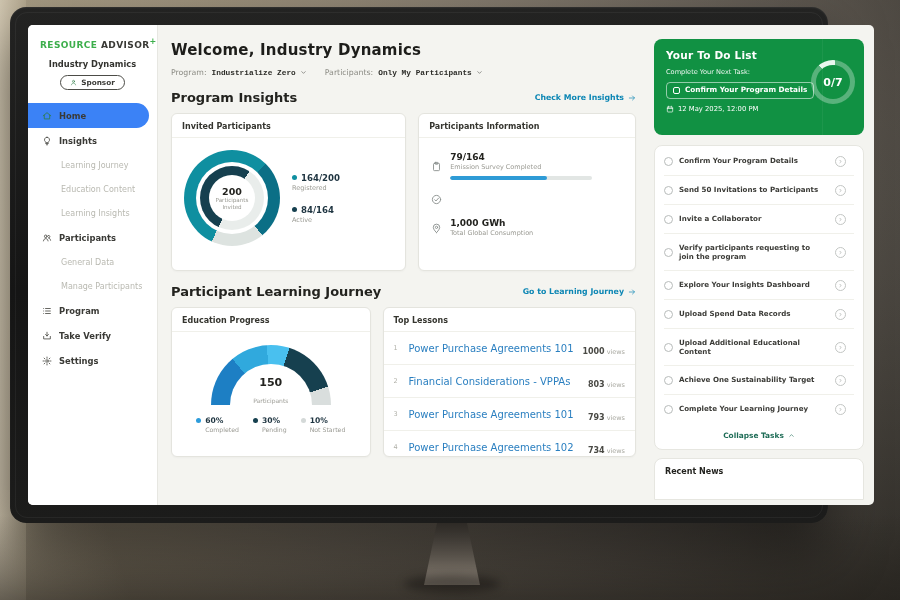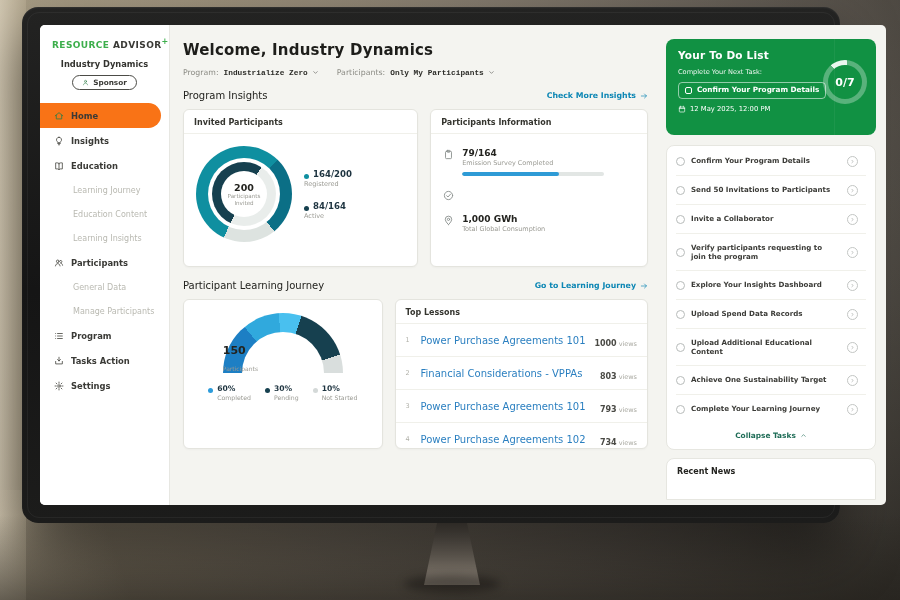--- a/index.html
+++ b/index.html
@@ -7,55 +7,55 @@
   body{position:relative;font-family:"DejaVu Sans","Liberation Sans",sans-serif;
     background:linear-gradient(105deg,#c3b597 0%,#a99b82 22%,#8e8373 45%,#6e665c 72%,#46423b 100%);}
   .bg-shade{position:absolute;inset:0;background:radial-gradient(120% 85% at 38% 30%,rgba(255,255,255,.10),rgba(0,0,0,.28) 85%);}
   .bg-band{position:absolute;left:0;top:0;width:26px;height:100%;background:linear-gradient(90deg,#ded4bf,#b7ab92);opacity:.75}
   .desk{position:absolute;left:0;bottom:0;width:100%;height:85px;background:linear-gradient(180deg,rgba(44,40,34,0),rgba(33,30,25,.6));}
   .floor-light{position:absolute;left:0;bottom:0;width:150px;height:110px;background:linear-gradient(70deg,#cfc3ab,transparent 70%);opacity:.45}
   .stand-neck{position:absolute;left:424px;top:521px;width:56px;height:64px;
     background:linear-gradient(180deg,#4e4841,#8d8478);clip-path:polygon(24% 0,76% 0,100% 100%,0 100%);filter:blur(.6px)}
   .stand-glow{position:absolute;left:404px;top:575px;width:96px;height:18px;border-radius:50%;background:rgba(20,18,15,.45);filter:blur(4px)}
 
-  .monitor{position:absolute;left:22px;top:7px;width:818px;height:516px;border-radius:16px;
+  .monitor{position:absolute;left:10px;top:7px;width:818px;height:516px;border-radius:16px;
     background:linear-gradient(180deg,#232322,#151515 55%,#1c1c1b);
     box-shadow:0 28px 55px rgba(0,0,0,.5),inset 0 1px 2px rgba(255,255,255,.07);}
   .monitor::after{content:"";position:absolute;inset:5px;border-radius:12px;border:1px solid rgba(255,255,255,.05);pointer-events:none}
   .screen{position:absolute;left:18px;top:18px;width:846px;height:480px;background:#f4f4f0;border-radius:5px;overflow:hidden}
 
   
   .sidebar{position:absolute;left:0;top:0;width:130px;height:100%;background:#fff;border-right:1px solid #e7e7e2}
   .logo{padding:12px 0 0 12px;font-size:9px;font-weight:bold;letter-spacing:.4px;white-space:nowrap}
   .logo .g{color:#3cae4b}.logo .d{color:#3a3a36}.logo .plus{color:#3cae4b;font-size:8px;vertical-align:super}
   .org{margin-top:9px;text-align:center;font-size:8.3px;font-weight:bold;color:#33332f}
   .sponsor{margin:6px auto 0;display:flex;align-items:center;gap:4px;width:max-content;
     border:1px solid #4c4c47;border-radius:10px;padding:2px 9px;background:#fff;cursor:pointer}
   .sponsor .ic{width:7px;height:7px;color:#2f7d46}
   .sponsor span{font-size:7.3px;font-weight:600;color:#3a3a36}
   .nav{margin-top:13px;display:flex;flex-direction:column}
   .nav-item{display:flex;align-items:center;gap:7px;height:25px;padding-left:14px;cursor:pointer}
   .nav-item .ic{width:10px;height:10px;color:#4a4a45;flex:none}
   .nav-label{font-size:8.4px;font-weight:bold;color:#3a3a36;white-space:nowrap}
   .nav-item.sub{height:24px;padding-left:33px}
   .nav-item.sub .nav-label{font-weight:normal;color:#b9b9b1;font-size:8px}
-  .nav-item.active{background:#f97316;border-radius:0 13px 13px 0;margin-right:8px}
+  .nav-item.active{background:#3b82f6;border-radius:0 13px 13px 0;margin-right:8px}
   .nav-item.active .ic{color:#2f7d46}
 
   
   .main{position:absolute;left:130px;top:0;width:492px;height:100%;padding:16px 14px 0 13px}
   h1{font-size:15px;font-weight:bold;color:#1d1d1a;letter-spacing:.2px}
   .filters{display:flex;align-items:center;gap:18px;margin-top:9px}
   .filter{display:flex;align-items:center;gap:5px}
   .f-label{font-size:7.8px;color:#8b8b84}
   .f-value{display:inline-flex;align-items:center;gap:4px;background:none;border:none;cursor:pointer;
     font-family:Liberation Mono, monospace;font-size:7.8px;font-weight:bold;color:#2c2c28}
   .ic-chev{width:7px;height:7px;color:#55554f}
   .sec-row{display:flex;justify-content:space-between;align-items:center;margin-top:13px}
-  .sec-row h2{font-size:10px;font-weight:normal;color:#23231f}
+  .sec-row h2{font-size:13px;font-weight:bold;color:#23231f}
   .sec-link{display:inline-flex;align-items:center;gap:4px;font-size:7.8px;font-weight:bold;color:#0c86b4;text-decoration:none;cursor:pointer}
   .ic-arrow{width:8px;height:8px;color:#0c86b4}
   .cards-row{display:flex;gap:12px;margin-top:8px}
   .card{background:#fff;border:1px solid #e4e4de;border-radius:6px;box-shadow:0 1px 2px rgba(0,0,0,.03);overflow:hidden}
   .card-title{font-size:8px;font-weight:bold;color:#35352f;padding:8px 10px 6px;border-bottom:1px solid #f0f0ea}
   .card-invited{flex:1.08;height:158px}
   .card-info{flex:1;height:158px}
   .card-edu{flex:.88;height:150px}
   .card-lessons{flex:1.12;height:150px}
 
@@ -65,43 +65,43 @@
   .d-ring1{position:absolute;inset:0;border-radius:50%;
     background:conic-gradient(from 205deg,#0f8fa0 0deg 200deg,#0b6f86 200deg 296deg,#dde3e0 296deg 360deg)}
   .d-hole1{position:absolute;inset:12px;border-radius:50%;background:#fff}
   .d-ring2{position:absolute;inset:16px;border-radius:50%;
     background:conic-gradient(from 205deg,#16404f 0deg 188deg,#e9edeb 188deg 360deg)}
   .d-hole2{position:absolute;inset:25px;border-radius:50%;background:#fff;display:flex;flex-direction:column;
     align-items:center;justify-content:center;text-align:center}
   .d-val{font-size:9.5px;font-weight:bold;color:#23231f}
   .d-lab{font-size:5.6px;color:#9a9a93;line-height:1.25;width:40px}
   .legend-col{display:flex;flex-direction:column;gap:13px}
-  .lg-row{display:flex;align-items:flex-end;gap:4px}
+  .lg-row{display:flex;align-items:center;gap:4px}
   .dot{width:5px;height:5px;border-radius:50%;flex:none}
   .dot-teal{background:#0f8fa0}.dot-navy{background:#16404f}
   .dot-blue{background:#2d9cdb}.dot-gray{background:#d4d9d8}
   .lg-val{font-size:8.6px;font-weight:bold;color:#1e3440}
   .lg-lab{font-size:6.5px;color:#9a9a93;margin-top:1px;display:block}
 
   
   .info-body{padding:7px 12px 0}
-  .info-row{display:flex;gap:8px;padding:7px 0 6px;align-items:flex-start}
+  .info-row{display:flex;gap:8px;padding:7px 0 6px;align-items:center}
   .info-row .ic{width:11px;height:11px;color:#8b908e;flex:none;margin-top:1px}
   .info-val{font-size:9px;font-weight:bold;color:#23231f}
   .info-lab{font-size:6.5px;color:#9a9a93;margin-top:1px}
   .bar{width:142px;height:4px;border-radius:2px;background:#e2e6e4;margin-top:5px;overflow:hidden}
   .bar-fill{height:100%;border-radius:2px;background:#2e9bd6}
 
   
   .edu-body{padding:4px 8px}
   .gauge{position:relative;width:120px;height:62px;margin:9px auto 0;overflow:hidden}
   .g-arc{position:absolute;left:0;top:0;width:120px;height:120px;border-radius:50%;
     background:conic-gradient(from 270deg,#1d7fc4 0deg 50deg,#30a9dd 50deg 86deg,#49c0ef 86deg 108deg,#16404f 108deg 162deg,#d9dedd 162deg 180deg,transparent 180deg 360deg)}
   .g-hole{position:absolute;left:19px;top:19px;width:82px;height:82px;border-radius:50%;background:#fff}
-  .g-center{position:absolute;left:0;right:0;bottom:0;text-align:left}
+  .g-center{position:absolute;left:0;right:0;bottom:0;text-align:center}
   .g-val{font-size:11px;font-weight:bold;color:#23231f;display:block;line-height:1}
   .g-lab{font-size:6px;color:#9a9a93}
   .g-legend{display:flex;justify-content:center;gap:14px;margin-top:9px}
   .g-item .lg-val{font-size:7.6px}
   .g-item .lg-lab{font-size:6.2px;margin-left:9px}
 
   
   .lesson-row{display:flex;align-items:center;gap:8px;padding:6.5px 10px;border-bottom:1px solid #f0f0ea}
   .lesson-row:last-child{border-bottom:none}
   .l-rank{width:7px;font-size:6.5px;color:#b0b0a8;flex:none}
@@ -231,26 +231,20 @@
               <use href="#i-home"></use>
             </svg>
           <span class="nav-label">Home</span>
         </div>
         <div class="nav-item">
           <svg class="ic">
               <use href="#i-bulb"></use>
             </svg>
           <span class="nav-label">Insights</span>
         </div>
-        <div class="nav-item">
-          <svg class="ic">
-              <use href="#i-book"></use>
-            </svg>
-          <span class="nav-label">Education</span>
-        </div>
         <div class="nav-item sub">
           <span class="nav-label">Learning Journey</span>
         </div>
         <div class="nav-item sub">
           <span class="nav-label">Education Content</span>
         </div>
         <div class="nav-item sub">
           <span class="nav-label">Learning Insights</span>
         </div>
         <div class="nav-item">
@@ -268,21 +262,21 @@
         <div class="nav-item">
           <svg class="ic">
               <use href="#i-list"></use>
             </svg>
           <span class="nav-label">Program</span>
         </div>
         <div class="nav-item">
           <svg class="ic">
               <use href="#i-action"></use>
             </svg>
-          <span class="nav-label">Tasks Action</span>
+          <span class="nav-label">Take Verify</span>
         </div>
         <div class="nav-item">
           <svg class="ic">
               <use href="#i-gear"></use>
             </svg>
           <span class="nav-label">Settings</span>
         </div>
       </nav>
     </aside>
 
@@ -392,20 +386,21 @@
           <span>Go to Learning Journey</span>
           <svg class="ic ic-arrow">
               <use href="#i-arrowr"></use>
             </svg>
         </a>
       </div>
 
       <div class="cards-row">
 
         <div class="card card-edu">
+          <div class="card-title">Education Progress</div>
           <div class="edu-body">
             <div class="gauge">
               <div class="g-arc"></div>
               <div class="g-hole"></div>
               <div class="g-center">
                 <span class="g-val">150</span>
                 <span class="g-lab">Participants</span>
               </div>
             </div>
             <div class="g-legend">

